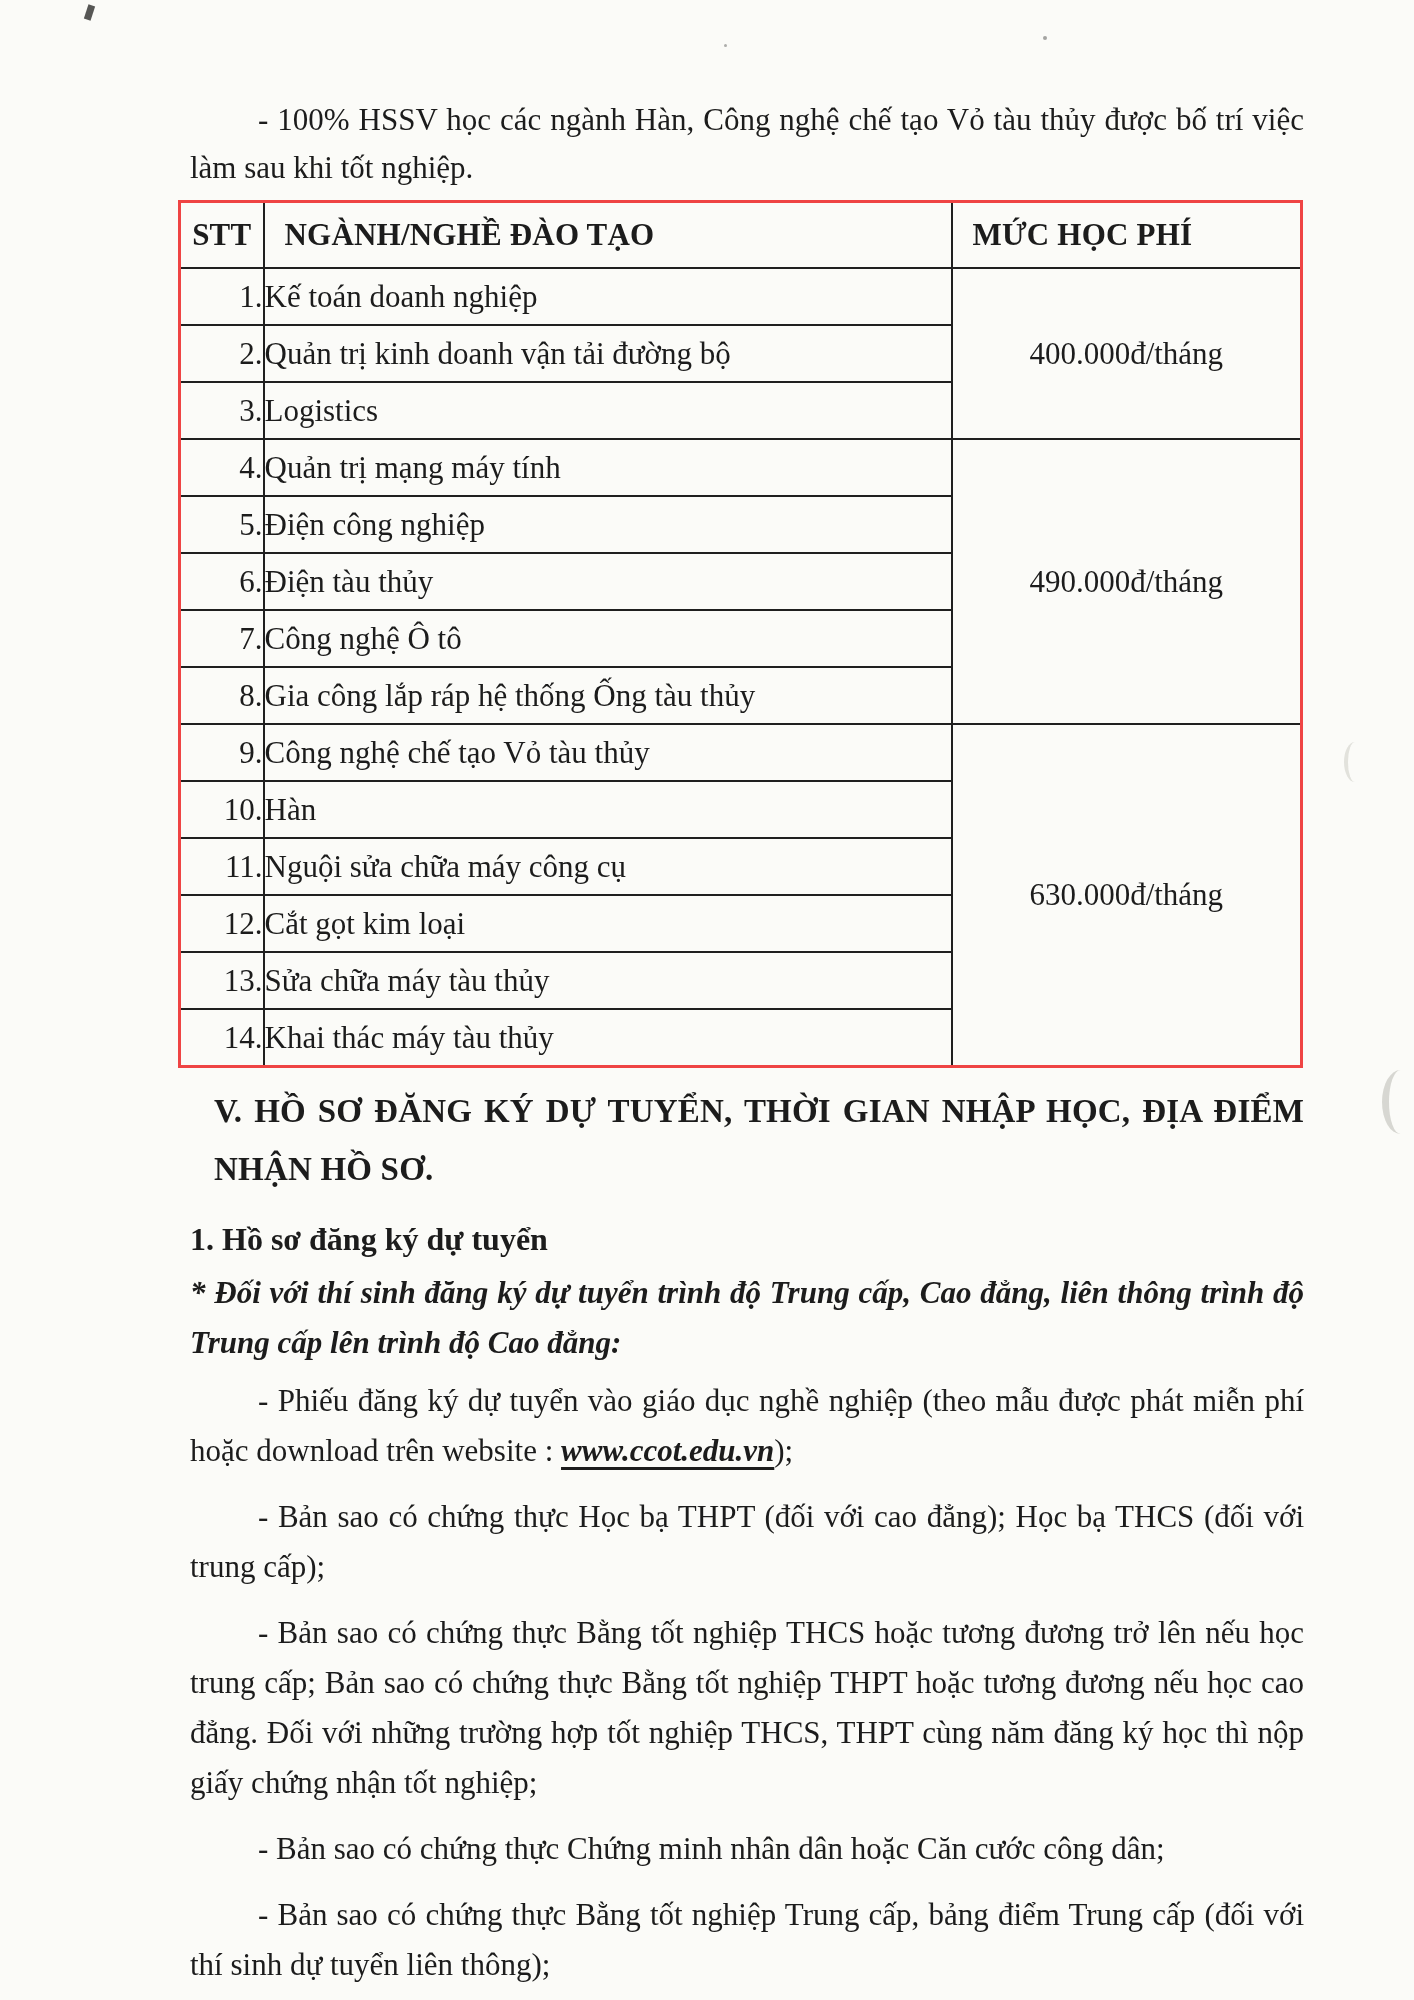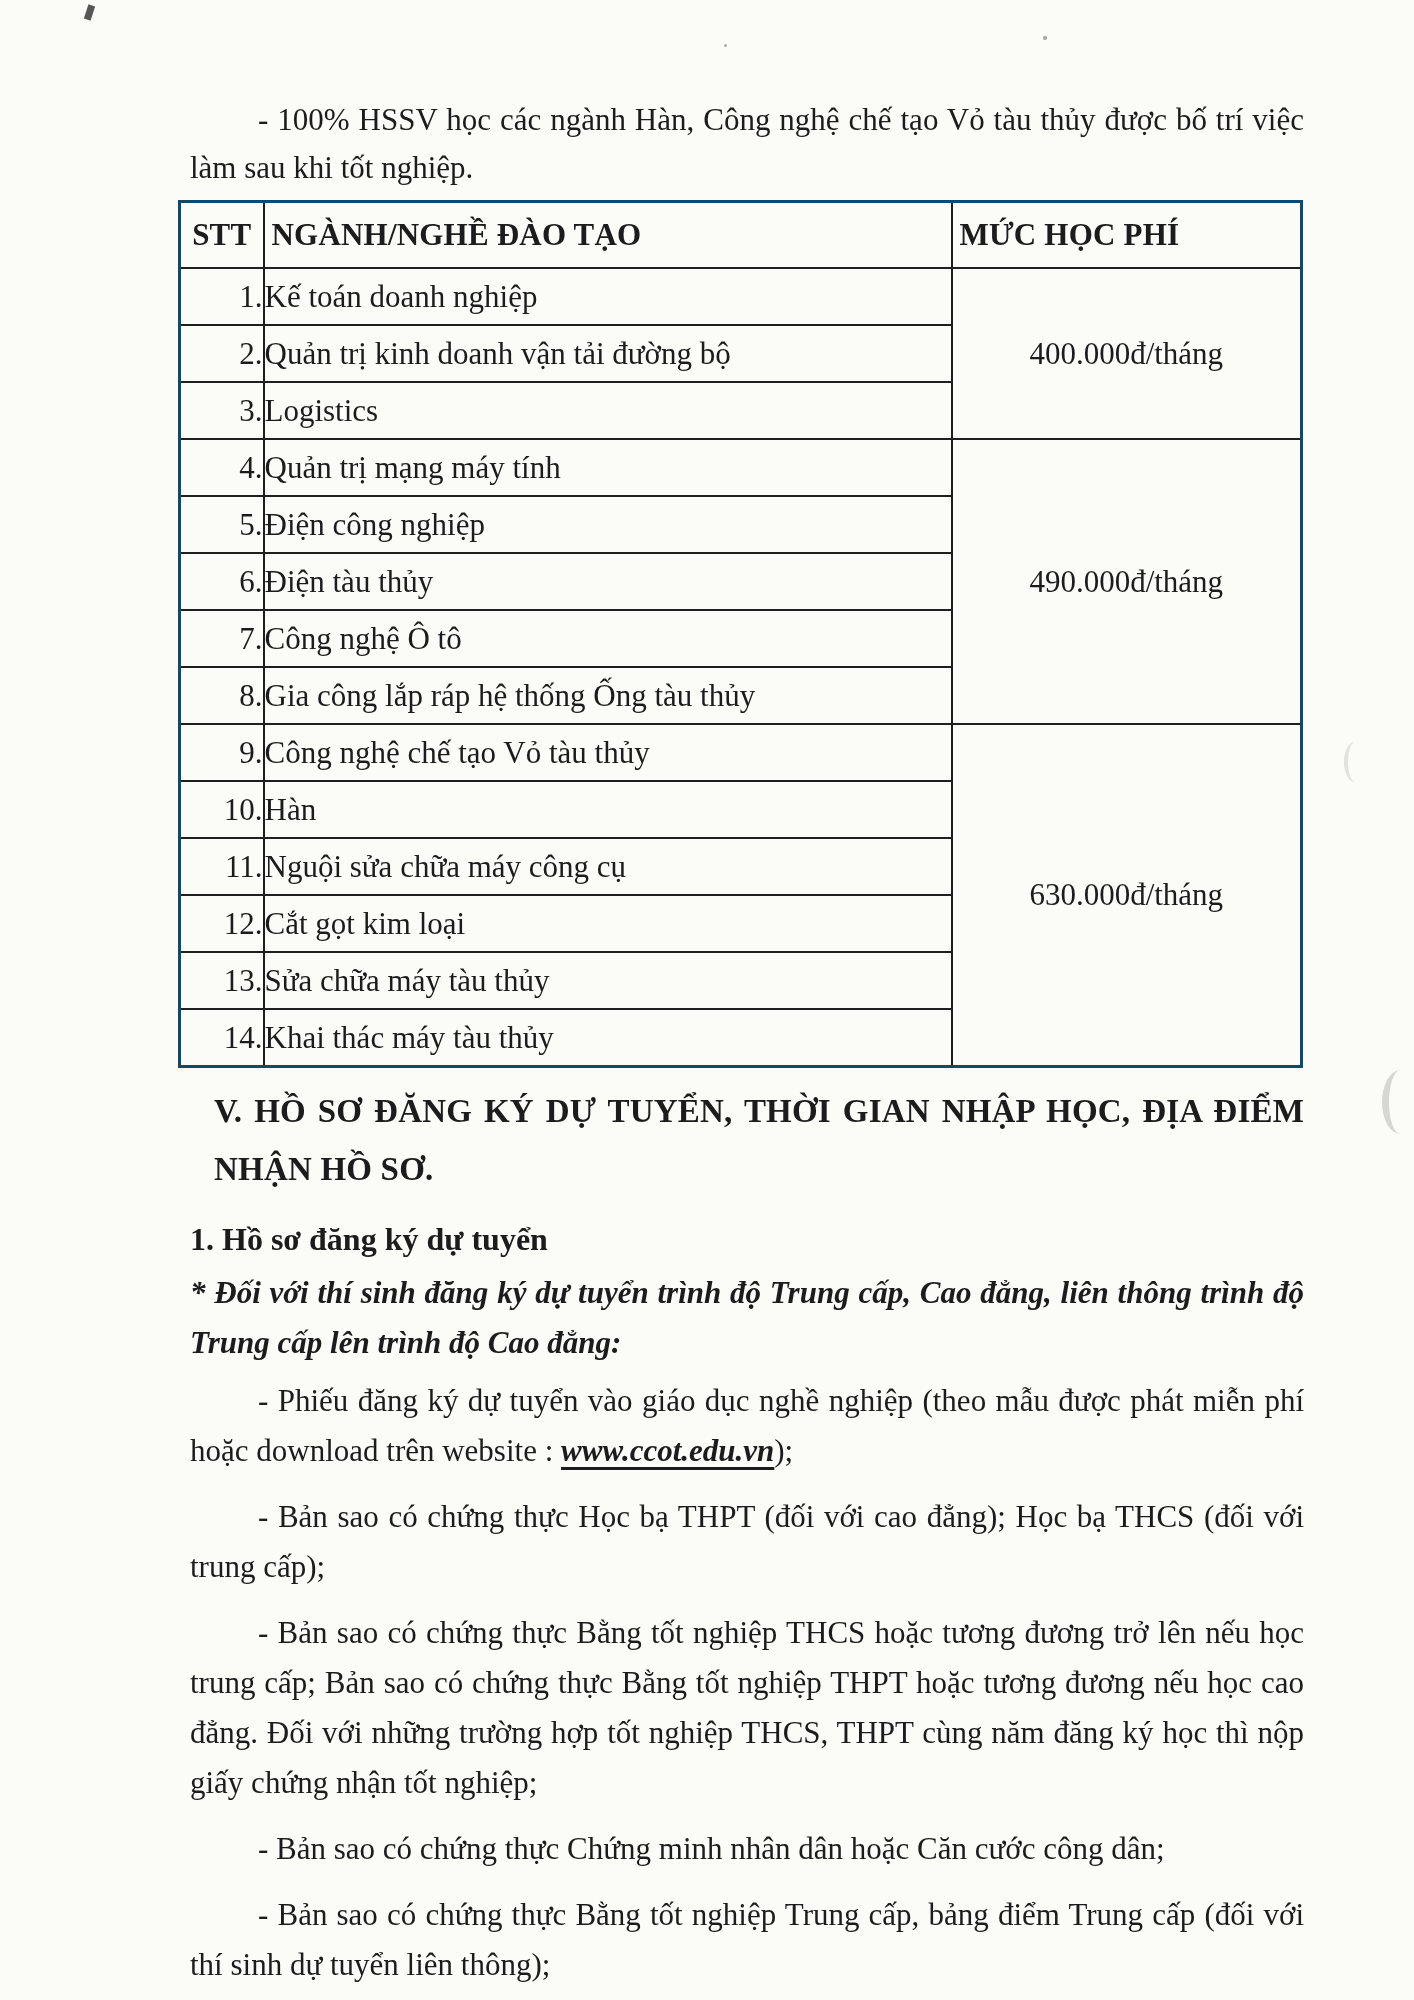--- a/index.html
+++ b/index.html
@@ -46,29 +46,29 @@
   .doc.first { margin-top: 8px; }
   .weblink {
     font-weight: bold; font-style: italic;
     text-decoration: underline;
     text-underline-offset: 6px;
   }
 
   table.fees {
     border-collapse: collapse; table-layout: fixed;
     width: 1122px; margin: 8px 0 0 -12px;
-    border: 3px solid #0c4a6e;
+    border: 3px solid #ef4444;
   }
   table.fees th, table.fees td {
     border: 2px solid #1f1f1f;
     overflow: hidden; white-space: nowrap;
   }
   table.fees th {
     height: 64px; font-size: 31px; text-align: left;
-    padding: 0 0 0 7px; letter-spacing: 0.2px;
+    padding: 0 0 0 20px; letter-spacing: 0.2px;
   }
   table.fees th.c0 { text-align: center; padding: 0; }
   table.fees td { height: 55px; font-size: 31px; padding: 0; }
   td.no   { text-align: right; padding-right: 9px; }
   td.name { padding-left: 18px; margin-top: 39px; }
   td.fee  { text-align: center; }
 
   
   .speck { position: absolute; background: #3a3a38; }
   .speck.s1 { left: 86px; top: 5px; width: 7px; height: 15px; transform: rotate(18deg); opacity: .85; }

